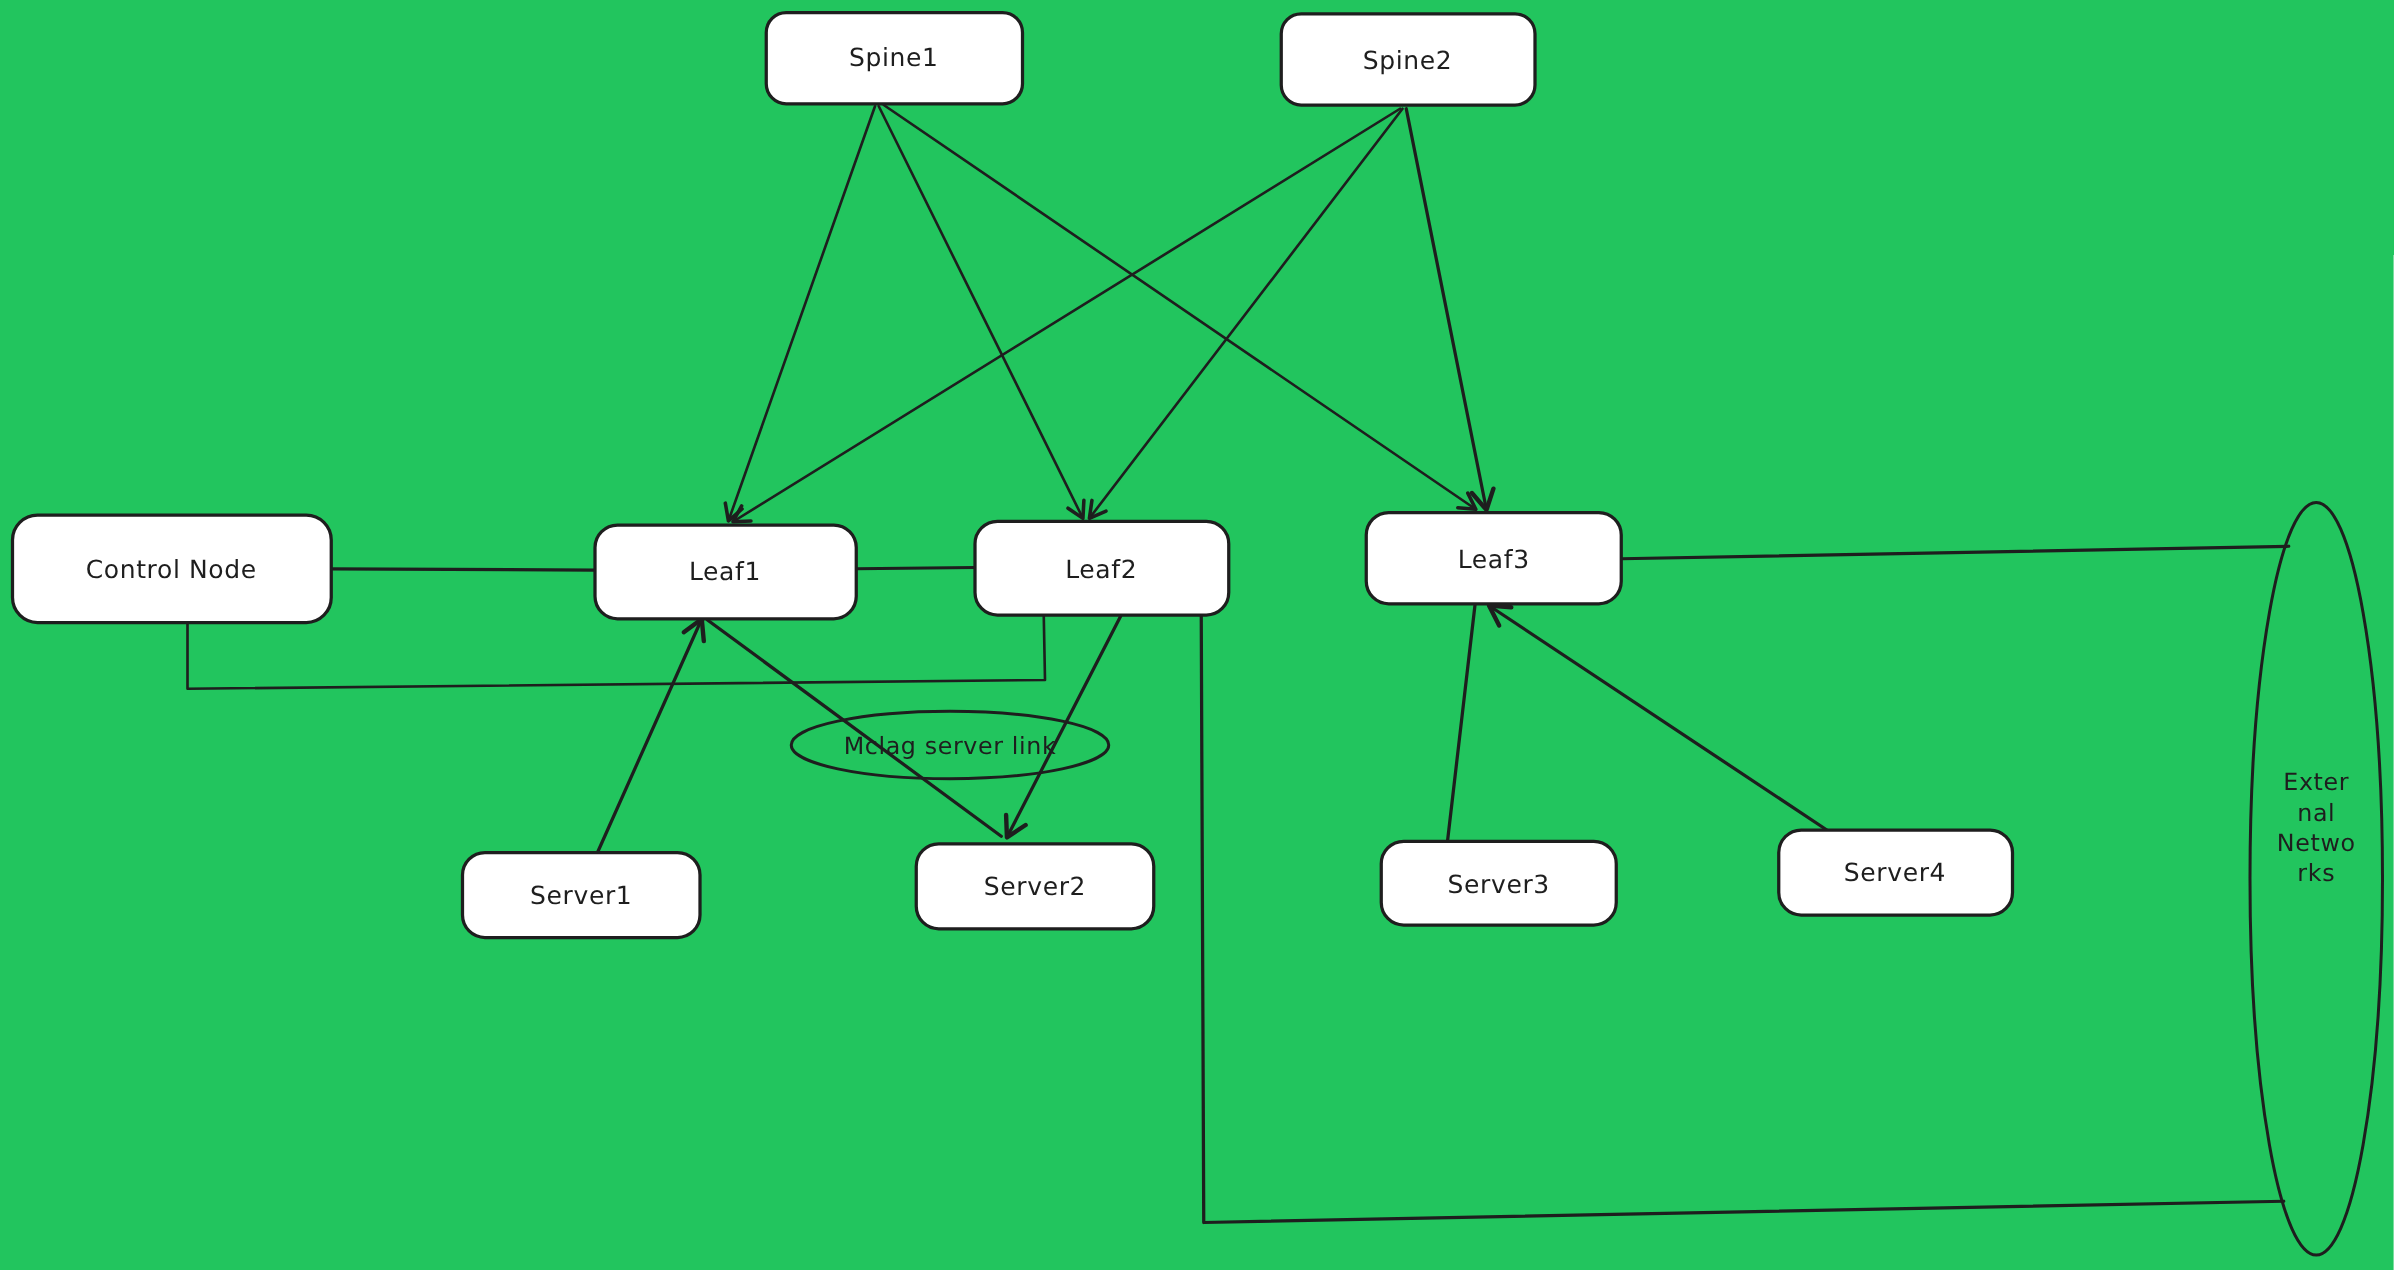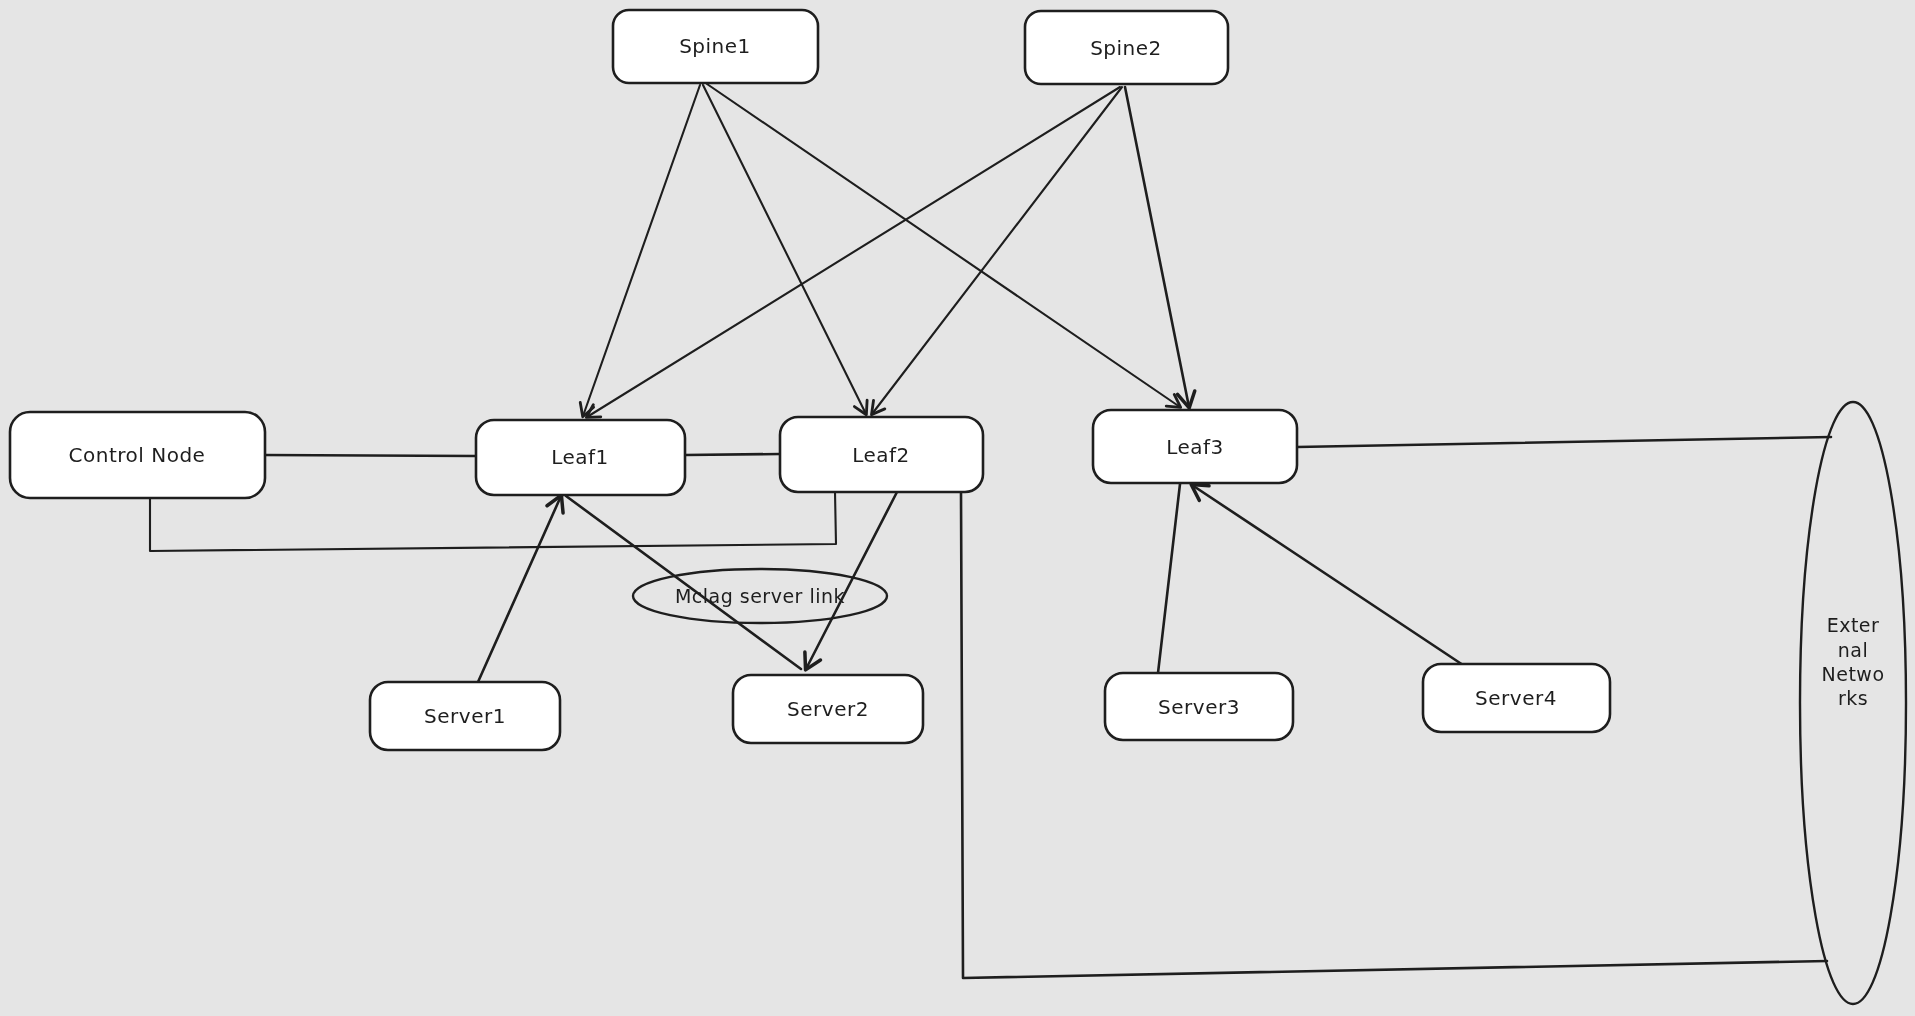--- a/index.html
+++ b/index.html
@@ -5,21 +5,21 @@
   html, body {
     margin: 0;
     padding: 0;
     background: #ffffff;
     font-family: "DejaVu Sans", sans-serif;
   }
   .canvas-wrap {
     position: relative;
     width: 1915px;
     height: 1016px;
-    background: #e5e5e5;
+    background: #22c55e;
     overflow: hidden;
   }
   svg { display: block; }
   .node-box {
     fill: #ffffff;
     stroke: #1e1e1e;
     stroke-width: 2.6;
     stroke-linejoin: round;
   }
   .annot-ellipse {

